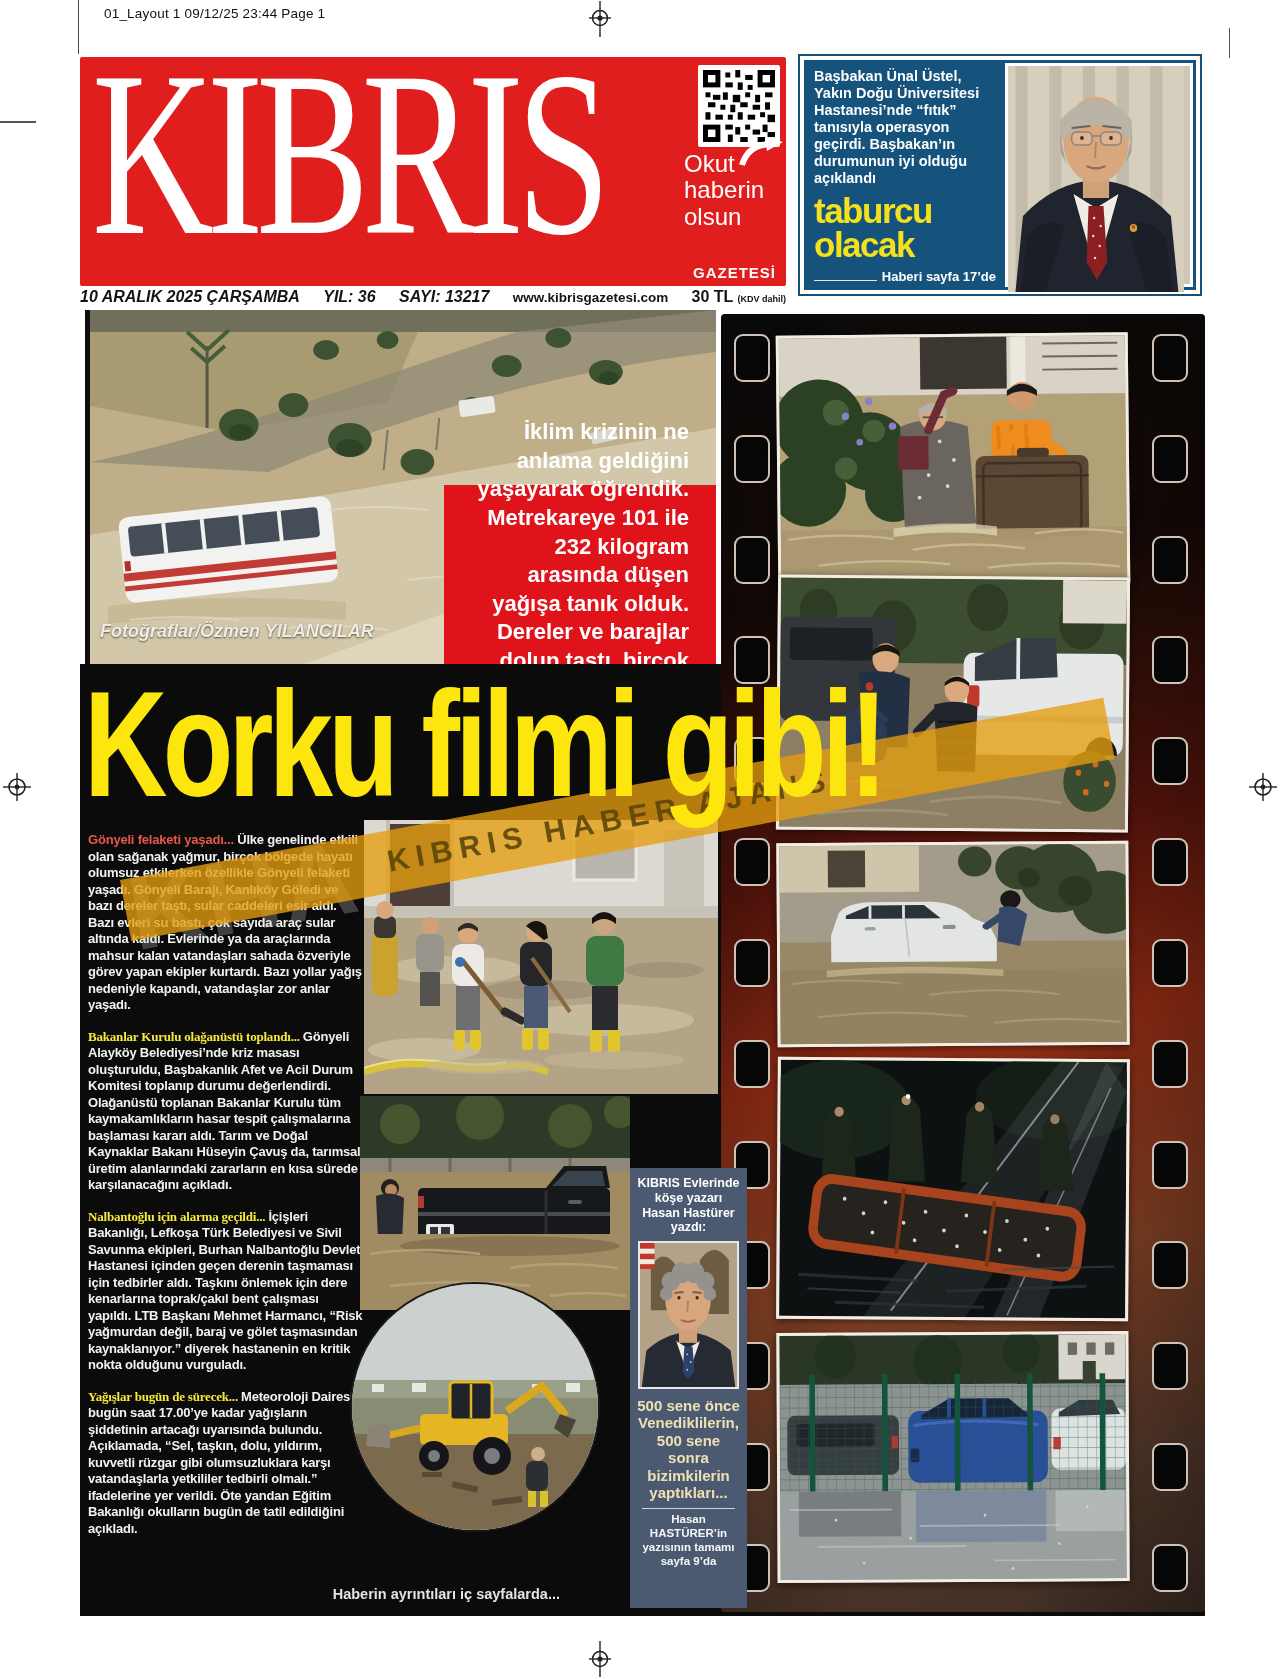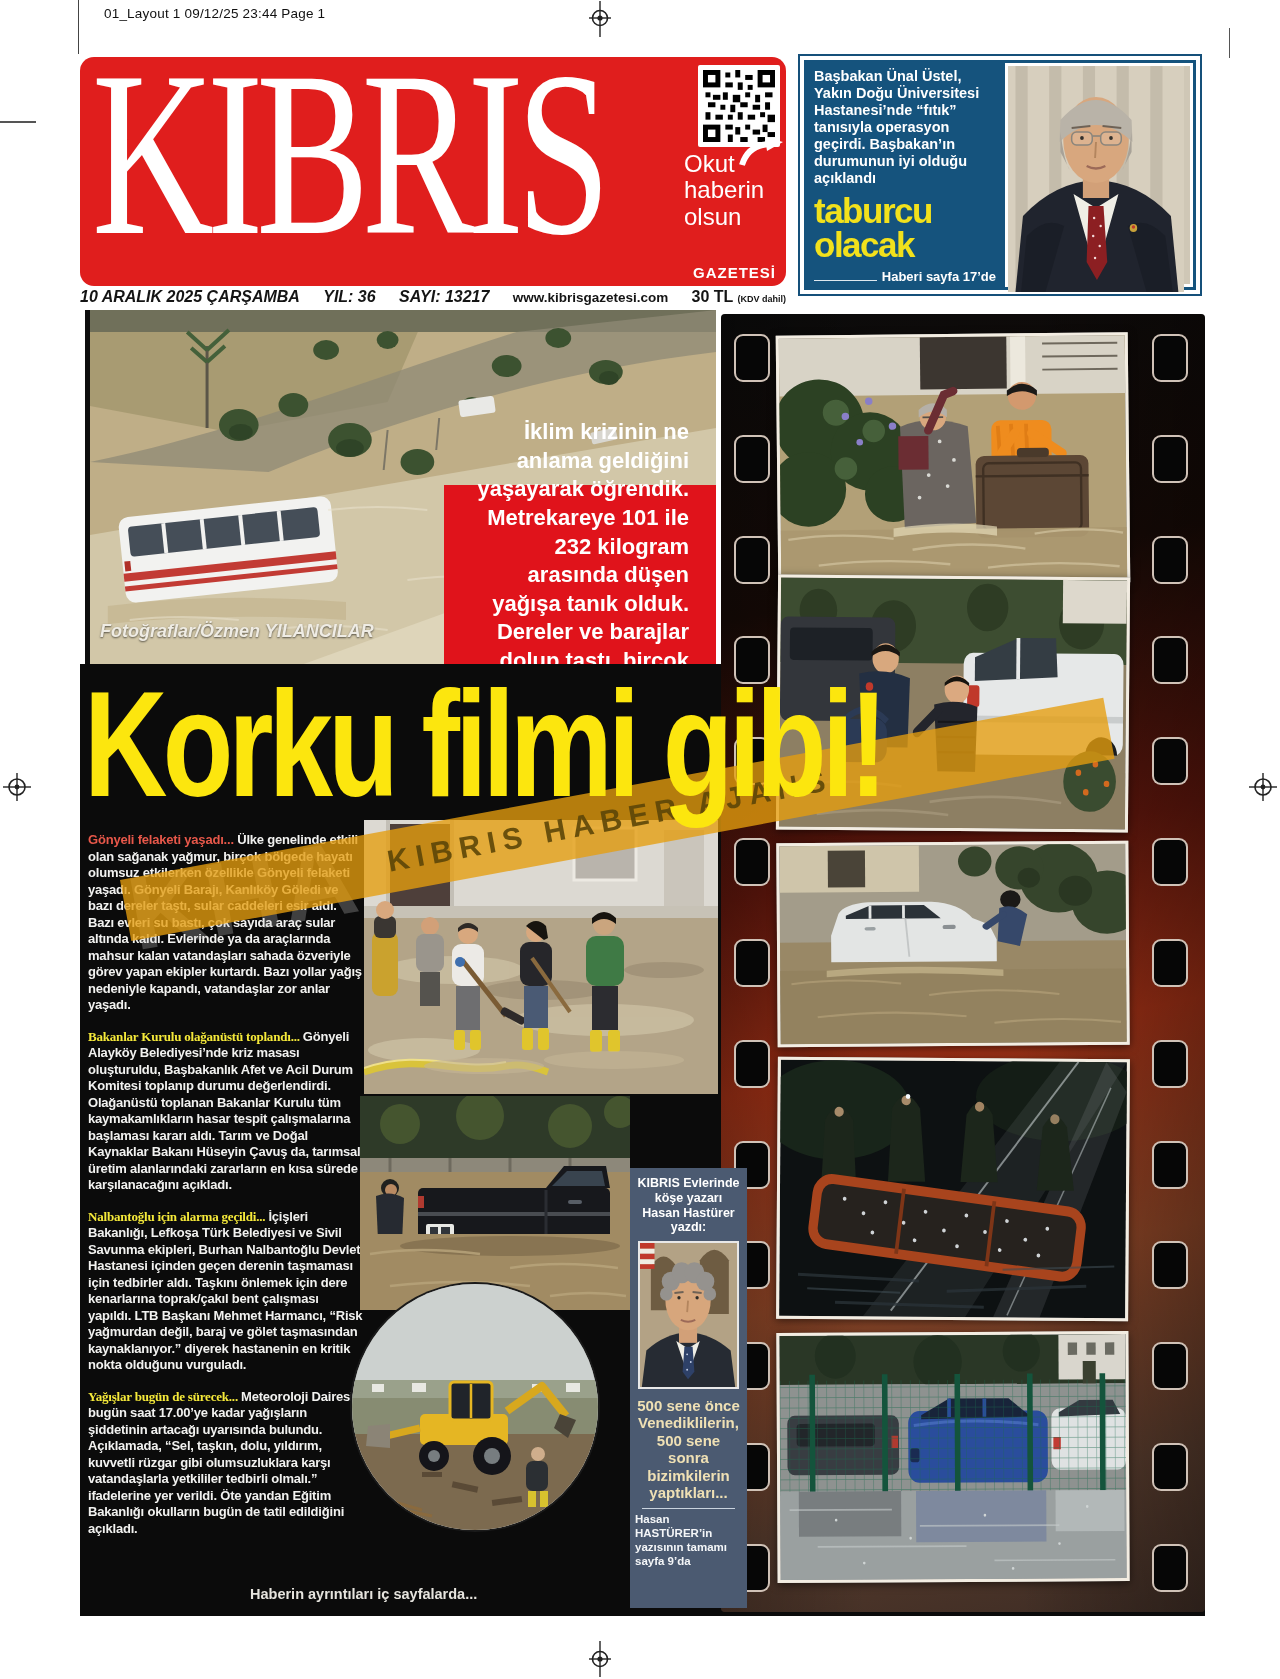--- a/index.html
+++ b/index.html
@@ -7,21 +7,21 @@
   #page { position:absolute; inset:0; }
 
   
   .job-line { position:absolute; left:104px; top:6px; font-size:13.5px; color:#111; letter-spacing:.2px; }
   .job-rule { position:absolute; left:78px; top:0; width:1px; height:54px; background:#444; }
   .dash-left { position:absolute; left:0; top:121px; width:36px; height:2px; background:#555; }
   .dash-right-v { position:absolute; left:1229px; top:28px; width:1px; height:30px; background:#555; }
   .regmark { position:absolute; }
 
   
-  .masthead { position:absolute; left:80px; top:57px; width:706px; height:229px; background:#e01e1d; border-radius:14px; overflow:hidden; }
+  .masthead { position:absolute; left:80px; top:57px; width:706px; height:229px; background:#e01e1d; border-radius:2px; overflow:hidden; }
   .masthead-title { position:absolute; left:12px; top:6px; color:#fff; font-family:"Liberation Serif", serif; font-size:235px; line-height:.78; letter-spacing:-10px; transform:scaleX(.72); transform-origin:left top; white-space:nowrap; }
   .qr-box { position:absolute; right:6px; top:8px; width:82px; height:82px; background:#fff; padding:5px; border-radius:2px; }
   .slogan { position:absolute; right:10px; top:94px; width:92px; color:#fff; font-size:24px; line-height:1.1; font-weight:normal; }
   .slogan-arrow { position:absolute; right:2px; top:80px; }
   .gazetesi { position:absolute; right:10px; bottom:5px; color:#fff; font-weight:bold; font-size:15px; letter-spacing:1px; }
 
   
   .dateline { position:absolute; left:80px; top:288px; width:706px; display:flex; justify-content:space-between; align-items:baseline; color:#141414; }
   .dl-b { font-weight:bold; font-size:16px;font-style:italic; }
   .dl-site { font-size:13.5px; font-weight:bold; }
@@ -74,23 +74,23 @@
   .ph-clean { left:364px; top:820px; width:354px; height:274px; }
   .ph-truck { left:360px; top:1096px; width:270px; height:214px; }
   .ph-digger { left:352px; top:1284px; width:246px; height:246px; border-radius:50%; z-index:3; box-shadow:0 0 0 2px #1a1a1a; }
 
   
   .colbox { position:absolute; left:630px; top:1168px; width:117px; height:440px; background:#4b5a71; z-index:3; padding:8px 5px 6px; display:flex; flex-direction:column; align-items:center; }
   .colbox-head { color:#fff; font-weight:bold; font-size:12.5px; line-height:1.18; text-align:center; }
   .colbox-photo { width:101px; height:148px; border:2px solid #e8e8e8; margin-top:6px; background:#b3a285; }
   .colbox-quote { color:#efe0b4; font-weight:bold; font-size:15px; line-height:1.16; text-align:center; margin-top:8px; }
   .colbox-rule { width:86%; border-top:1px solid #c9d3de; margin:7px 0 4px; }
-  .colbox-foot { color:#f4f6f8; font-weight:bold; font-size:11.5px; line-height:1.2; }
-
-  .footnote { position:absolute; left:250px; top:1586px; width:310px; text-align:left; color:#e6e4de; font-weight:bold; font-size:14.5px; z-index:2; }
+  .colbox-foot { color:#f4f6f8; font-weight:bold; font-size:11.5px; line-height:1.2; text-align:center; }
+
+  .footnote { position:absolute; left:250px; top:1586px; width:310px; text-align:right; color:#e6e4de; font-weight:bold; font-size:14.5px; z-index:2; }
 </style>
 </head>
 <body>
 
 <div id="page">
 
   <div class="job-line">01_Layout 1  09/12/25  23:44  Page 1</div>
   <div class="job-rule"></div>
   <div class="dash-left"></div>
   <div class="dash-right-v"></div>

